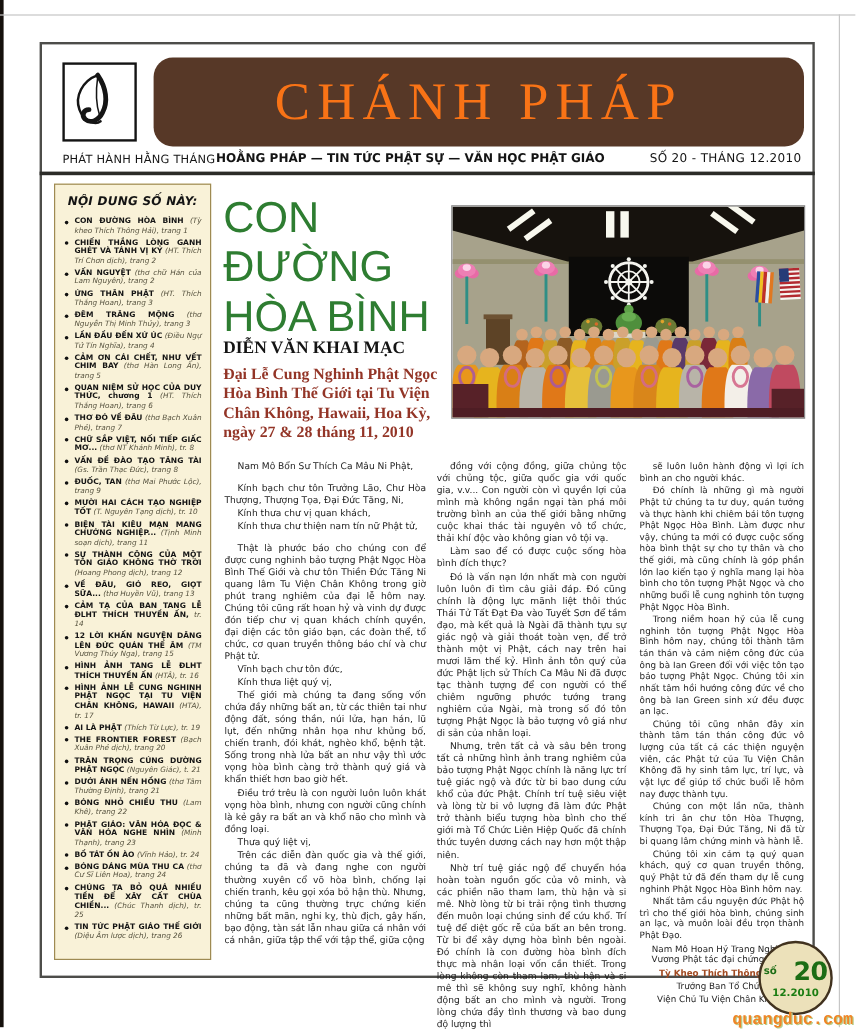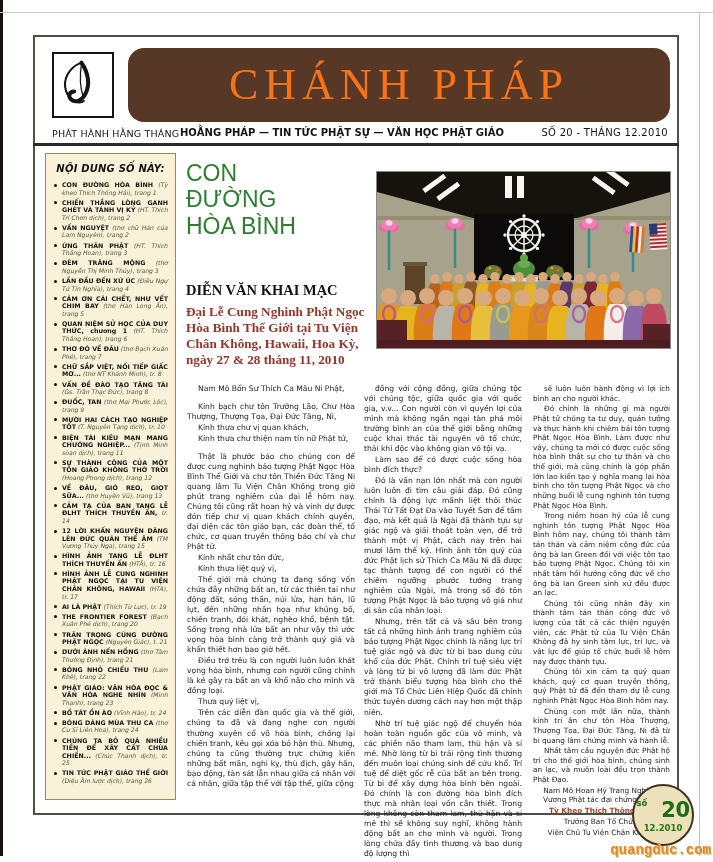--- a/index.html
+++ b/index.html
@@ -27,42 +27,42 @@
   
   .sidebar{position:absolute;left:45px;top:153px;width:131px;height:647px;background:#f9f2d8;border:1px solid #9e8a52;box-sizing:border-box;padding:7px 7px 4px 7px;overflow:hidden}
   .sidebar-title{font-style:italic;font-weight:bold;font-size:10px;text-align:center;margin:2px 0 7px;color:#141414;letter-spacing:.2px}
   ul.toc{list-style:none;margin:0;padding:0}
   .toc li{position:relative;padding-left:9px;margin-bottom:2.6px;font-size:6.3px;line-height:1.2;text-align:justify;color:#141414}
   .toc li::before{content:"";position:absolute;left:1px;top:2.6px;width:3px;height:3px;border-radius:50%;background:#111}
   .toc-b{font-weight:bold}
   .toc-i{font-style:italic;color:#55513e;font-size:6.1px}
 
   
-  .headline{position:absolute;left:186px;top:160px;width:182px;font-family:"Liberation Sans",sans-serif;font-size:23px;line-height:1.15;color:#2e7d31;white-space:pre-line}
+  .headline{position:absolute;left:186px;top:160px;width:182px;font-family:"Liberation Sans",sans-serif;font-size:36px;line-height:1.15;color:#2e7d31;white-space:pre-line}
   .subhead{position:absolute;left:186px;top:282px;width:182px;font-family:"Liberation Serif",serif;font-weight:bold;font-size:14.5px;color:#141414}
   .intro{position:absolute;left:186px;top:304px;width:184px;font-family:"Liberation Serif",serif;font-weight:bold;font-size:13.2px;line-height:1.2;color:#933527}
 
   
   .photo{position:absolute;left:377px;top:172px;width:293px;height:176px;outline:1px solid #888}
   .photo svg{display:block;width:100%;height:100%}
 
   
   .col{position:absolute;top:384px;font-size:7.6px;line-height:1.32;color:#1d1d1d;text-align:justify}
   .col p{margin:0 0 1px;text-indent:11px}
   .col p:empty{height:7px;margin:0}
   .col1{left:187px;width:168px}
   .col2{left:364px;width:158px}
   .col3{left:533px;width:137px;font-size:7.3px}
   .closing{margin:9px 2px 0;text-align:center;text-indent:0 !important;line-height:1.35}
   .signer-name{margin:10px 0 1px;text-align:center;text-indent:0 !important;font-weight:bold;color:#a14a22}
   .signer-role{margin:0 0 1px;text-align:center;text-indent:0 !important}
 
   
   .badge{position:absolute;left:632px;top:784px;width:62px;height:62px;border-radius:50%;background:#ece1ba;border:2px solid #41321f;box-sizing:border-box;display:flex;flex-direction:column;align-items:center;justify-content:center;z-index:5}
-  .badge-line1{display:flex;align-items:flex-start;gap:14px;color:#1c6d15}
+  .badge-line1{display:flex;align-items:center;gap:14px;color:#1c6d15}
   .badge-so{font-size:8.5px;font-weight:bold}
   .badge-num{font-size:21px;font-weight:bold;letter-spacing:-.5px}
   .badge-date{font-size:8.5px;font-weight:bold;color:#1c7d12;margin-top:1px}
 
   .watermark{position:absolute;right:2px;top:842px;font-family:Liberation Mono, monospace;font-weight:bold;font-size:14px;color:#ef8526;text-shadow:1px 1px 0 #b9cf8e;z-index:6}
 </style>
 </head>
 <body>
 
 <div class="scan-left"></div>
@@ -279,42 +279,42 @@
 </div>
 
 <div class="col col1">
     <p>Nam Mô Bổn Sư Thích Ca Mâu Ni Phật,</p>
     <p></p>
     <p>Kính bạch chư tôn Trưởng Lão, Chư Hòa Thượng, Thượng Tọa, Đại Đức Tăng, Ni,</p>
     <p>Kính thưa chư vị quan khách,</p>
     <p>Kính thưa chư thiện nam tín nữ Phật tử,</p>
     <p></p>
     <p>Thật là phước báo cho chúng con để được cung nghinh bảo tượng Phật Ngọc Hòa Bình Thế Giới và chư tôn Thiền Đức Tăng Ni quang lâm Tu Viện Chân Không trong giờ phút trang nghiêm của đại lễ hôm nay. Chúng tôi cũng rất hoan hỷ và vinh dự được đón tiếp chư vị quan khách chính quyền, đại diện các tôn giáo bạn, các đoàn thể, tổ chức, cơ quan truyền thông báo chí và chư Phật tử.</p>
-    <p>Kính nhất chư tôn đức,</p>
+    <p>Vĩnh bạch chư tôn đức,</p>
     <p>Kính thưa liệt quý vị,</p>
     <p>Thế giới mà chúng ta đang sống vốn chứa đầy những bất an, từ các thiên tai như động đất, sóng thần, núi lửa, hạn hán, lũ lụt, đến những nhân họa như khủng bố, chiến tranh, đói khát, nghèo khổ, bệnh tật. Sống trong nhà lửa bất an như vậy thì ước vọng hòa bình càng trở thành quý giá và khẩn thiết hơn bao giờ hết.</p>
     <p>Điều trớ trêu là con người luôn luôn khát vọng hòa bình, nhưng con người cũng chính là kẻ gây ra bất an và khổ não cho mình và đồng loại.</p>
     <p>Thưa quý liệt vị,</p>
     <p>Trên các diễn đàn quốc gia và thế giới, chúng ta đã và đang nghe con người thường xuyên cổ võ hòa bình, chống lại chiến tranh, kêu gọi xóa bỏ hận thù. Nhưng, chúng ta cũng thường trực chứng kiến những bất mãn, nghi kỵ, thù địch, gây hấn, bạo động, tàn sát lẫn nhau giữa cá nhân với cá nhân, giữa tập thể với tập thể, giữa cộng</p>
   </div>
 <div class="col col2">
     <p>đồng với cộng đồng, giữa chủng tộc với chủng tộc, giữa quốc gia với quốc gia, v.v... Con người còn vì quyền lợi của mình mà không ngần ngại tàn phá môi trường bình an của thế giới bằng những cuộc khai thác tài nguyên vô tổ chức, thải khí độc vào không gian vô tội vạ.</p>
     <p>Làm sao để có được cuộc sống hòa bình đích thực?</p>
     <p>Đó là vấn nạn lớn nhất mà con người luôn luôn đi tìm câu giải đáp. Đó cũng chính là động lực mãnh liệt thôi thúc Thái Tử Tất Đạt Đa vào Tuyết Sơn để tầm đạo, mà kết quả là Ngài đã thành tựu sự giác ngộ và giải thoát toàn vẹn, để trở thành một vị Phật, cách nay trên hai mươi lăm thế kỷ. Hình ảnh tôn quý của đức Phật lịch sử Thích Ca Mâu Ni đã được tạc thành tượng để con người có thể chiêm ngưỡng phước tướng trang nghiêm của Ngài, mà trong số đó tôn tượng Phật Ngọc là bảo tượng vô giá như di sản của nhân loại.</p>
     <p>Nhưng, trên tất cả và sâu bên trong tất cả những hình ảnh trang nghiêm của bảo tượng Phật Ngọc chính là năng lực trí tuệ giác ngộ và đức từ bi bao dung cứu khổ của đức Phật. Chính trí tuệ siêu việt và lòng từ bi vô lượng đã làm đức Phật trở thành biểu tượng hòa bình cho thế giới mà Tổ Chức Liên Hiệp Quốc đã chính thức tuyên dương cách nay hơn một thập niên.</p>
     <p>Nhờ trí tuệ giác ngộ để chuyển hóa hoàn toàn nguồn gốc của vô minh, và các phiền não tham lam, thù hận và si mê. Nhờ lòng từ bi trải rộng tình thương đến muôn loại chúng sinh để cứu khổ. Trí tuệ để diệt gốc rễ của bất an bên trong. Từ bi để xây dựng hòa bình bên ngoài. Đó chính là con đường hòa bình đích thực mà nhân loại vốn cần thiết. Trong lòng không còn tham lam, thù hận và si mê thì sẽ không suy nghĩ, không hành động bất an cho mình và người. Trong lòng chứa đầy tình thương và bao dung độ lượng thì</p>
   </div>
 <div class="col col3">
   <div>
       <p>sẽ luôn luôn hành động vì lợi ích bình an cho người khác.</p>
       <p>Đó chính là những gì mà người Phật tử chúng ta tư duy, quán tưởng và thực hành khi chiêm bái tôn tượng Phật Ngọc Hòa Bình. Làm được như vậy, chúng ta mới có được cuộc sống hòa bình thật sự cho tự thân và cho thế giới, mà cũng chính là góp phần lớn lao kiến tạo ý nghĩa mang lại hòa bình cho tôn tượng Phật Ngọc và cho những buổi lễ cung nghinh tôn tượng Phật Ngọc Hòa Bình.</p>
       <p>Trong niềm hoan hỷ của lễ cung nghinh tôn tượng Phật Ngọc Hòa Bình hôm nay, chúng tôi thành tâm tán thán và cảm niệm công đức của ông bà Ian Green đối với việc tôn tạo bảo tượng Phật Ngọc. Chúng tôi xin nhất tâm hồi hướng công đức về cho ông bà Ian Green sinh xứ đều được an lạc.</p>
       <p>Chúng tôi cũng nhân đây xin thành tâm tán thán công đức vô lượng của tất cả các thiện nguyện viên, các Phật tử của Tu Viện Chân Không đã hy sinh tâm lực, trí lực, và vật lực để giúp tổ chức buổi lễ hôm nay được thành tựu.</p>
+      <p>Chúng con một lần nữa, thành kính tri ân chư tôn Hòa Thượng, Thượng Tọa, Đại Đức Tăng, Ni đã từ bi quang lâm chứng minh và hành lễ.</p>
       <p>Chúng tôi xin cảm tạ quý quan khách, quý cơ quan truyền thông, quý Phật tử đã đến tham dự lễ cung nghinh Phật Ngọc Hòa Bình hôm nay.</p>
-      <p>Chúng con một lần nữa, thành kính tri ân chư tôn Hòa Thượng, Thượng Tọa, Đại Đức Tăng, Ni đã từ bi quang lâm chứng minh và hành lễ.</p>
       <p>Nhất tâm cầu nguyện đức Phật hộ trì cho thế giới hòa bình, chúng sinh an lạc, và muôn loài đều trọn thành Phật Đạo.</p>
     </div>
   <p class="closing">Nam Mô Hoan Hỷ Trang Nghiêm Vương Phật tác đại chứng minh.</p>
   <p class="signer-name">Tỳ Kheo Thích Thông Hải,</p>
   <p class="signer-role">Trưởng Ban Tổ Chức,</p>
   <p class="signer-role">Viện Chủ Tu Viện Chân Không</p>
 </div>
 
 <div class="badge">
   <div class="badge-line1">

